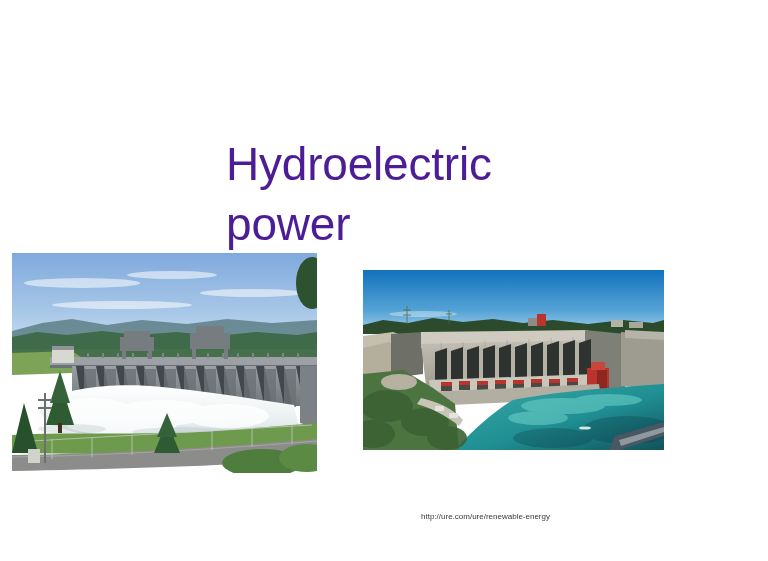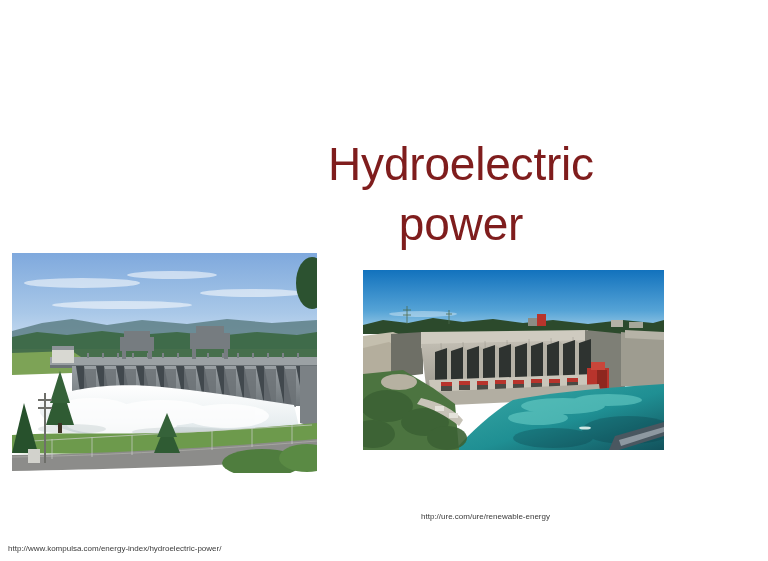--- a/index.html
+++ b/index.html
@@ -22,23 +22,22 @@
   
   #slide-title {
     position: absolute;
     left: 226px;
     top: 134px;
     width: 470px;
     font-size: 46px;
     line-height: 60px;
     font-weight: 400;
     letter-spacing: -0.2px;
-    color: #7f1d1d;
+    color: #4c1d95;
     white-space: pre-line;
-    text-align: center;
   }
 
   
   .picture {
     position: absolute;
     overflow: hidden;
     background: #ffffff;
   }
   #picture-left {
     left: 12px;
@@ -387,15 +386,14 @@
       <path d="M58 128 C76 132 92 140 100 150 L96 156 C84 146 68 138 54 134 Z" fill="#c7c3b7"></path>
       <rect x="72" y="136" width="9" height="5" fill="#e4e2da"></rect>
       <rect x="86" y="143" width="9" height="5" fill="#e4e2da"></rect>
 
       <ellipse cx="36" cy="112" rx="18" ry="8" fill="#b6b1a1"></ellipse>
     </svg>
   </div>
 
   <div class="caption" id="caption-right">http://ure.com/ure/renewable-energy</div>
 
-  <div class="caption" id="caption-left">http://www.kompulsa.com/energy-index/hydroelectric-power/</div>
 
 </div>
 
 </body></html>

